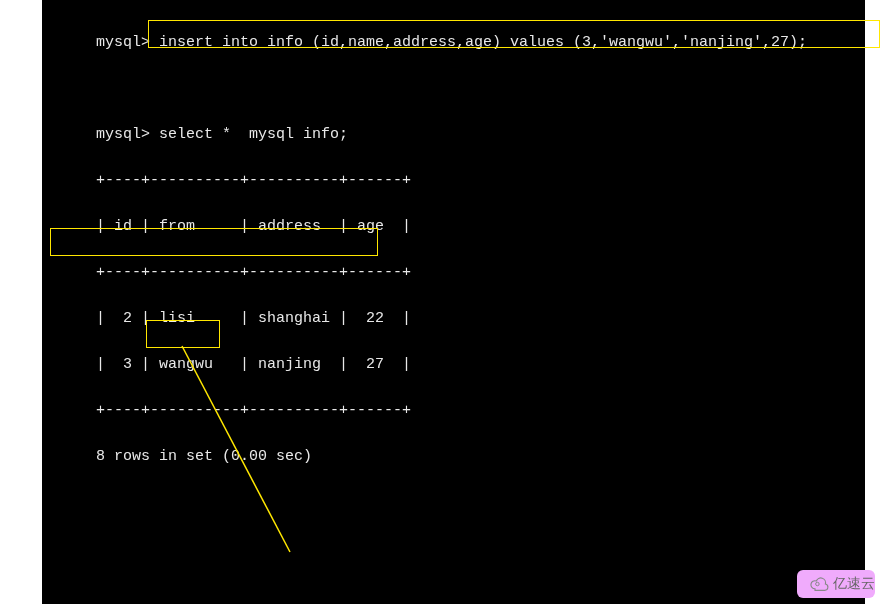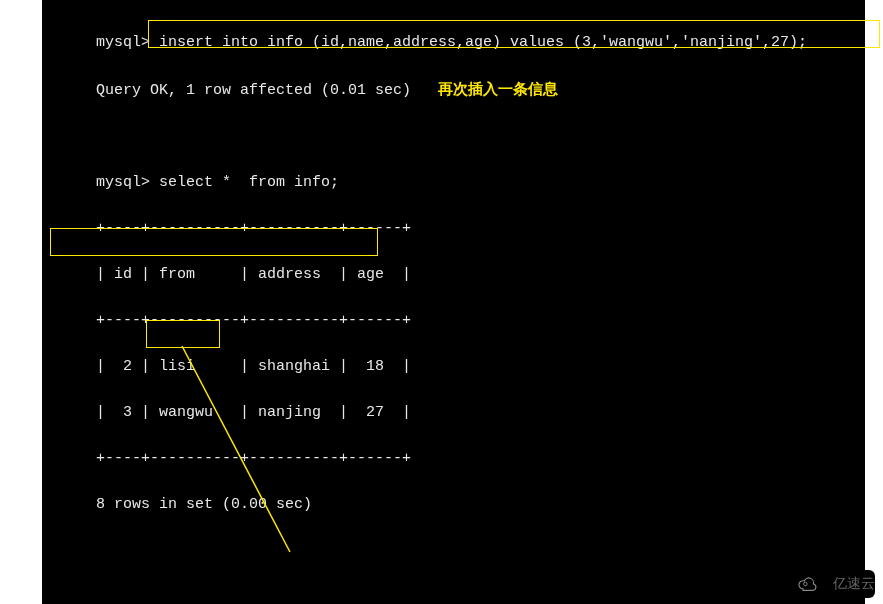--- a/index.html
+++ b/index.html
@@ -38,47 +38,46 @@
     border: 1px solid #ffe700;
     background: transparent;
     pointer-events: none;
   }
   .watermark {
     position: absolute;
     right: 8px;
     bottom: 6px;
     width: 78px;
     height: 28px;
-    background: #000000;
+    background: #f0abfc;
     border-radius: 6px;
     font-family: "Microsoft YaHei",sans-serif;
     font-size: 14px;
     color: #666;
     display: flex;
     align-items: center;
-    justify-content: space-between;
+    justify-content: flex-end;
     gap:4px;
   }
   .watermark svg { flex:0 0 auto; }
   svg.overlay { position:absolute; left:42px; top:0; width:823px; height:604px; pointer-events:none; }
 </style>
 </head>
 <body>
 
 <div class="screenshot">
 
   <div class="terminal">
 <span class="line"><span class="prompt">mysql&gt;</span><span> insert into info (id,name,address,age) values (3,'wangwu','nanjing',27);</span></span>
-<span class="line"><span>Query OK, 1 row affected (0.01 sec)</span>   <span class="annotation">再次插入一条信息</span></span>
 <span class="line"> </span>
-<span class="line"><span class="prompt">mysql&gt;</span><span> select *  from info;</span></span>
+<span class="line"><span class="prompt">mysql&gt;</span><span> select *  mysql info;</span></span>
 <span class="line">+----+----------+----------+------+</span>
 <span class="line">| id | from     | address  | age  |</span>
 <span class="line">+----+----------+----------+------+</span>
-<span class="line">|  2 | lisi     | shanghai |  18  |</span>
+<span class="line">|  2 | lisi     | shanghai |  22  |</span>
 <span class="line">|  3 | wangwu   | nanjing  |  27  |</span>
 <span class="line">+----+----------+----------+------+</span>
 <span class="line">8 rows in set (0.00 sec)</span>
 <span class="line"> </span>
 
 
 
 
 
 

